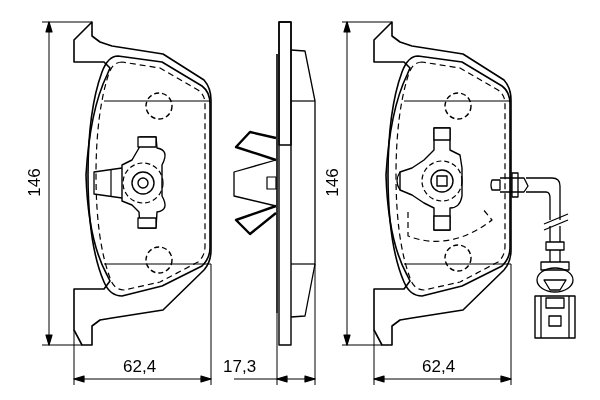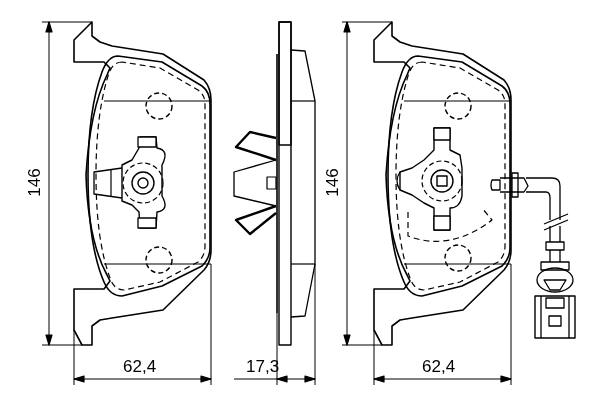--- a/index.html
+++ b/index.html
@@ -121,16 +121,16 @@
     <rect x="535" y="296" width="40" height="42" stroke-width="1.4"></rect>
     <line x1="541" y1="296" x2="541" y2="338"></line>
     <line x1="569" y1="296" x2="569" y2="338"></line>
     <rect x="546" y="298" width="18" height="10"></rect>
     <rect x="549" y="316" width="12" height="10"></rect>
   </g>
 </svg>
 
 <div class="lbl vlbl" style="left:20px; top:174px;">146</div>
 <div class="lbl" style="left:123px; top:358px;">62,4</div>
-<div class="lbl" style="left:246px; top:358px;">17,3</div>
+<div class="lbl" style="left:223px; top:358px;">17,3</div>
 <div class="lbl vlbl" style="left:318px; top:174px;">146</div>
 <div class="lbl" style="left:422px; top:358px;">62,4</div>
 </div>
 
 </body></html>

